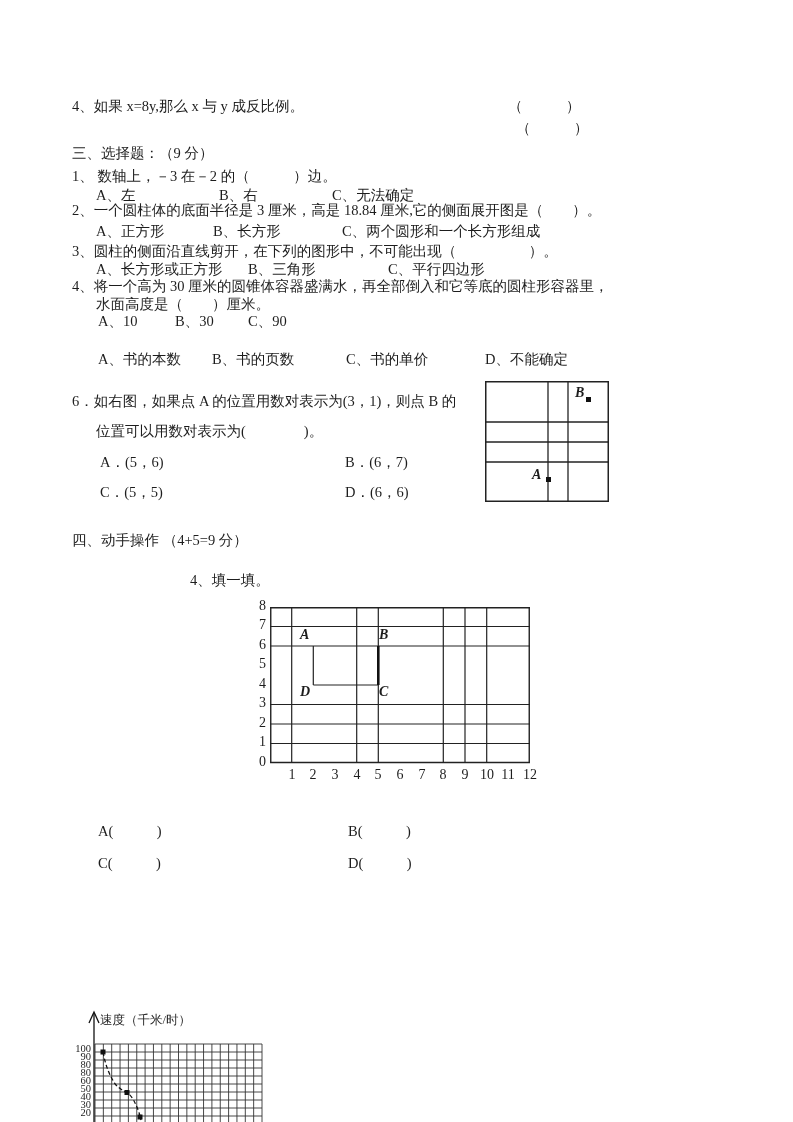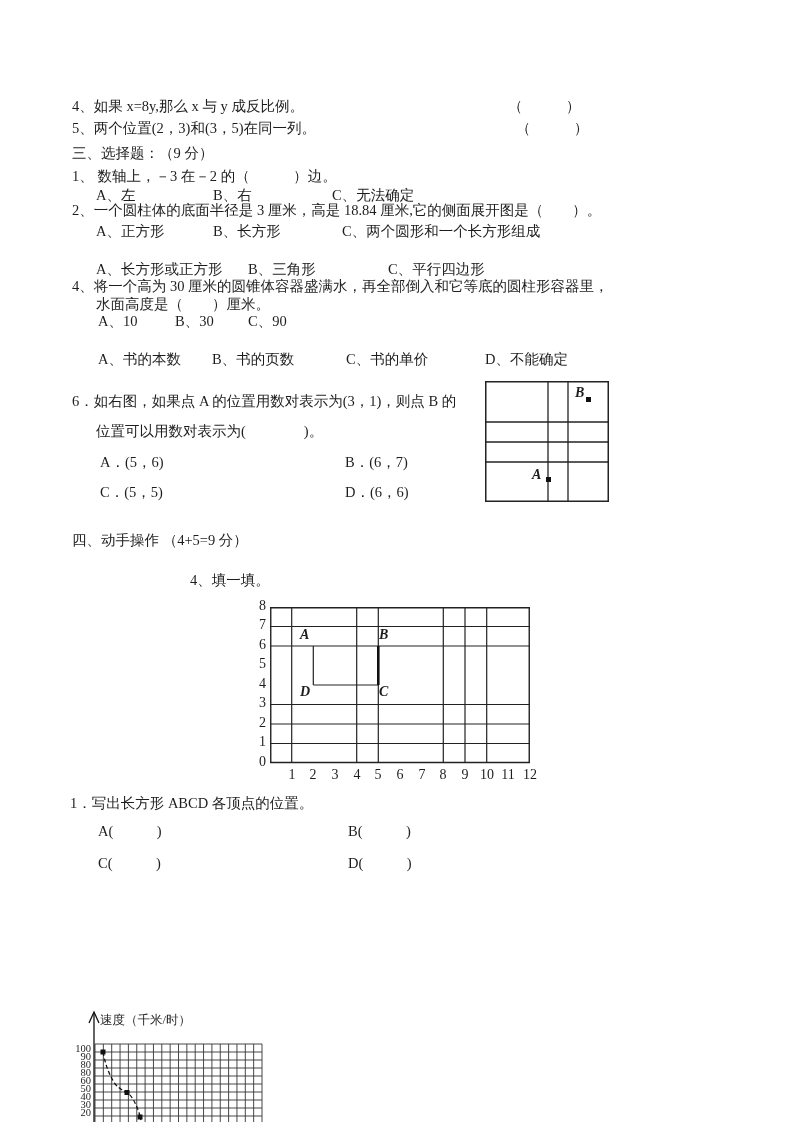--- a/index.html
+++ b/index.html
@@ -13,35 +13,35 @@
   .axlbl{position:absolute;font-size:12.5px;line-height:14px;white-space:pre;}
   svg{position:absolute;}
 </style>
 </head>
 <body>
 
 <div class="page">
 
   <div class="t" style="left:72px;top:97px">4、如果 x=8y,那么 x 与 y 成反比例。</div>
   <div class="t" style="left:508px;top:97px">（　　　）</div>
-  <div class="t" style="left:72px;top:119px">5、两个位置(2，3)和(3，5)在同一列。</div>
   <div class="t" style="left:516px;top:119px">（　　　）</div>
 
   <div class="t" style="left:72px;top:144px">三、选择题：（9 分）</div>
 
   <div class="t" style="left:72px;top:167px">1、 数轴上，－3 在－2 的（　　　）边。</div>
   <div class="t" style="left:96px;top:186px">A、左</div>
-  <div class="t" style="left:213px;top:186px">B、右</div>
+  <div class="t" style="left:219px;top:186px">B、右</div>
   <div class="t" style="left:332px;top:186px">C、无法确定</div>
 
   <div class="t" style="left:72px;top:201px">2、一个圆柱体的底面半径是 3 厘米，高是 18.84 厘米,它的侧面展开图是（　　）。</div>
   <div class="t" style="left:96px;top:222px">A、正方形</div>
   <div class="t" style="left:213px;top:222px">B、长方形</div>
   <div class="t" style="left:342px;top:222px">C、两个圆形和一个长方形组成</div>
 
+  <div class="t" style="left:72px;top:242px">3、圆柱的侧面沿直线剪开，在下列的图形中，不可能出现（　　　　　）。</div>
   <div class="t" style="left:96px;top:260px">A、长方形或正方形</div>
   <div class="t" style="left:248px;top:260px">B、三角形</div>
   <div class="t" style="left:388px;top:260px">C、平行四边形</div>
 
   <div class="t" style="left:72px;top:277px">4、将一个高为 30 厘米的圆锥体容器盛满水，再全部倒入和它等底的圆柱形容器里，</div>
   <div class="t" style="left:96px;top:295px">水面高度是（　　）厘米。</div>
   <div class="t" style="left:98px;top:312px">A、10</div>
   <div class="t" style="left:175px;top:312px">B、30</div>
   <div class="t" style="left:248px;top:312px">C、90</div>
 
@@ -114,21 +114,20 @@
   <div class="xlab" style="left:432px;top:767px">8</div>
   <div class="xlab" style="left:454px;top:767px">9</div>
   <div class="xlab" style="left:476px;top:767px">10</div>
   <div class="xlab" style="left:497px;top:767px">11</div>
   <div class="xlab" style="left:519px;top:767px">12</div>
   <div class="vlabel" style="left:300px;top:627px">A</div>
   <div class="vlabel" style="left:379px;top:627px">B</div>
   <div class="vlabel" style="left:379px;top:684px">C</div>
   <div class="vlabel" style="left:300px;top:684px">D</div>
 
-  <div class="t" style="left:70px;top:794px">1．写出长方形 ABCD 各顶点的位置。</div>
   <div class="t" style="left:98px;top:822px">A(　　　)</div>
   <div class="t" style="left:348px;top:822px">B(　　　)</div>
   <div class="t" style="left:98px;top:854px">C(　　　)</div>
   <div class="t" style="left:348px;top:854px">D(　　　)</div>
 
 
   <svg style="left:70px;top:1008px" width="212" height="114" viewBox="0 0 212 114">
     <g stroke="#333" stroke-width="0.9">
       <line x1="25" y1="36" x2="192" y2="36"></line>
         <line x1="25" y1="44" x2="192" y2="44"></line>

